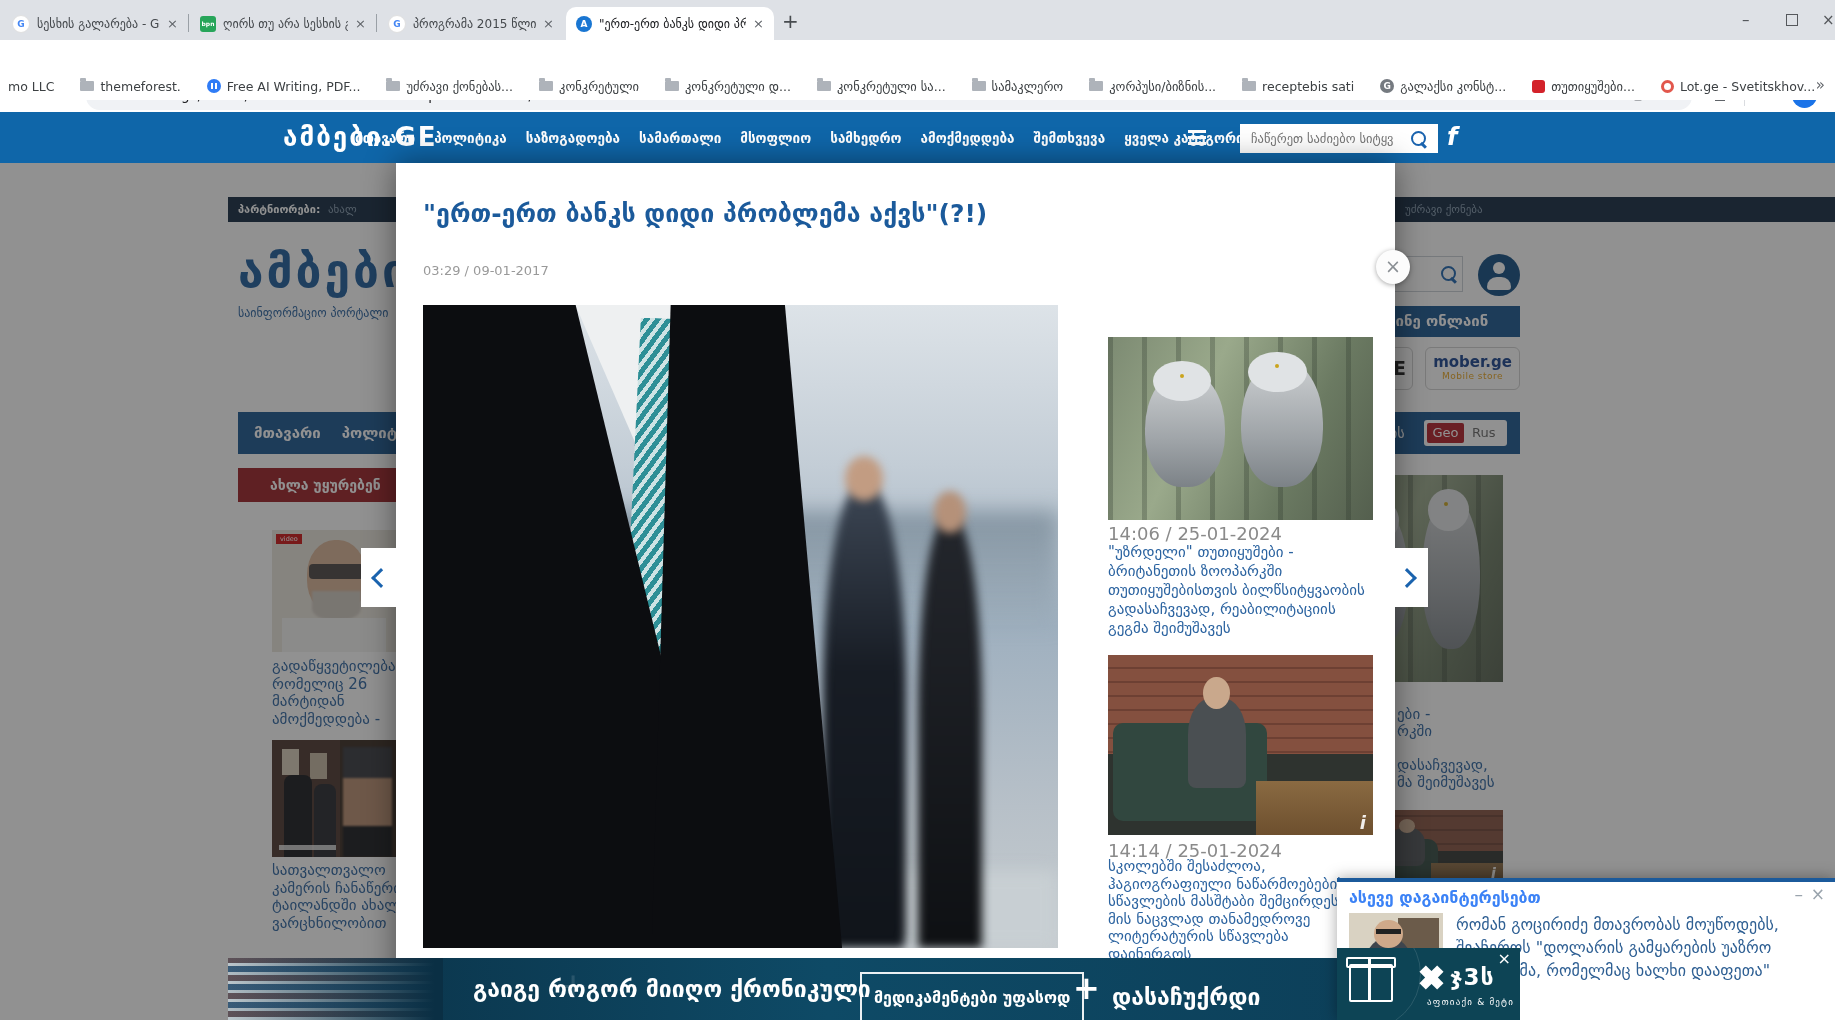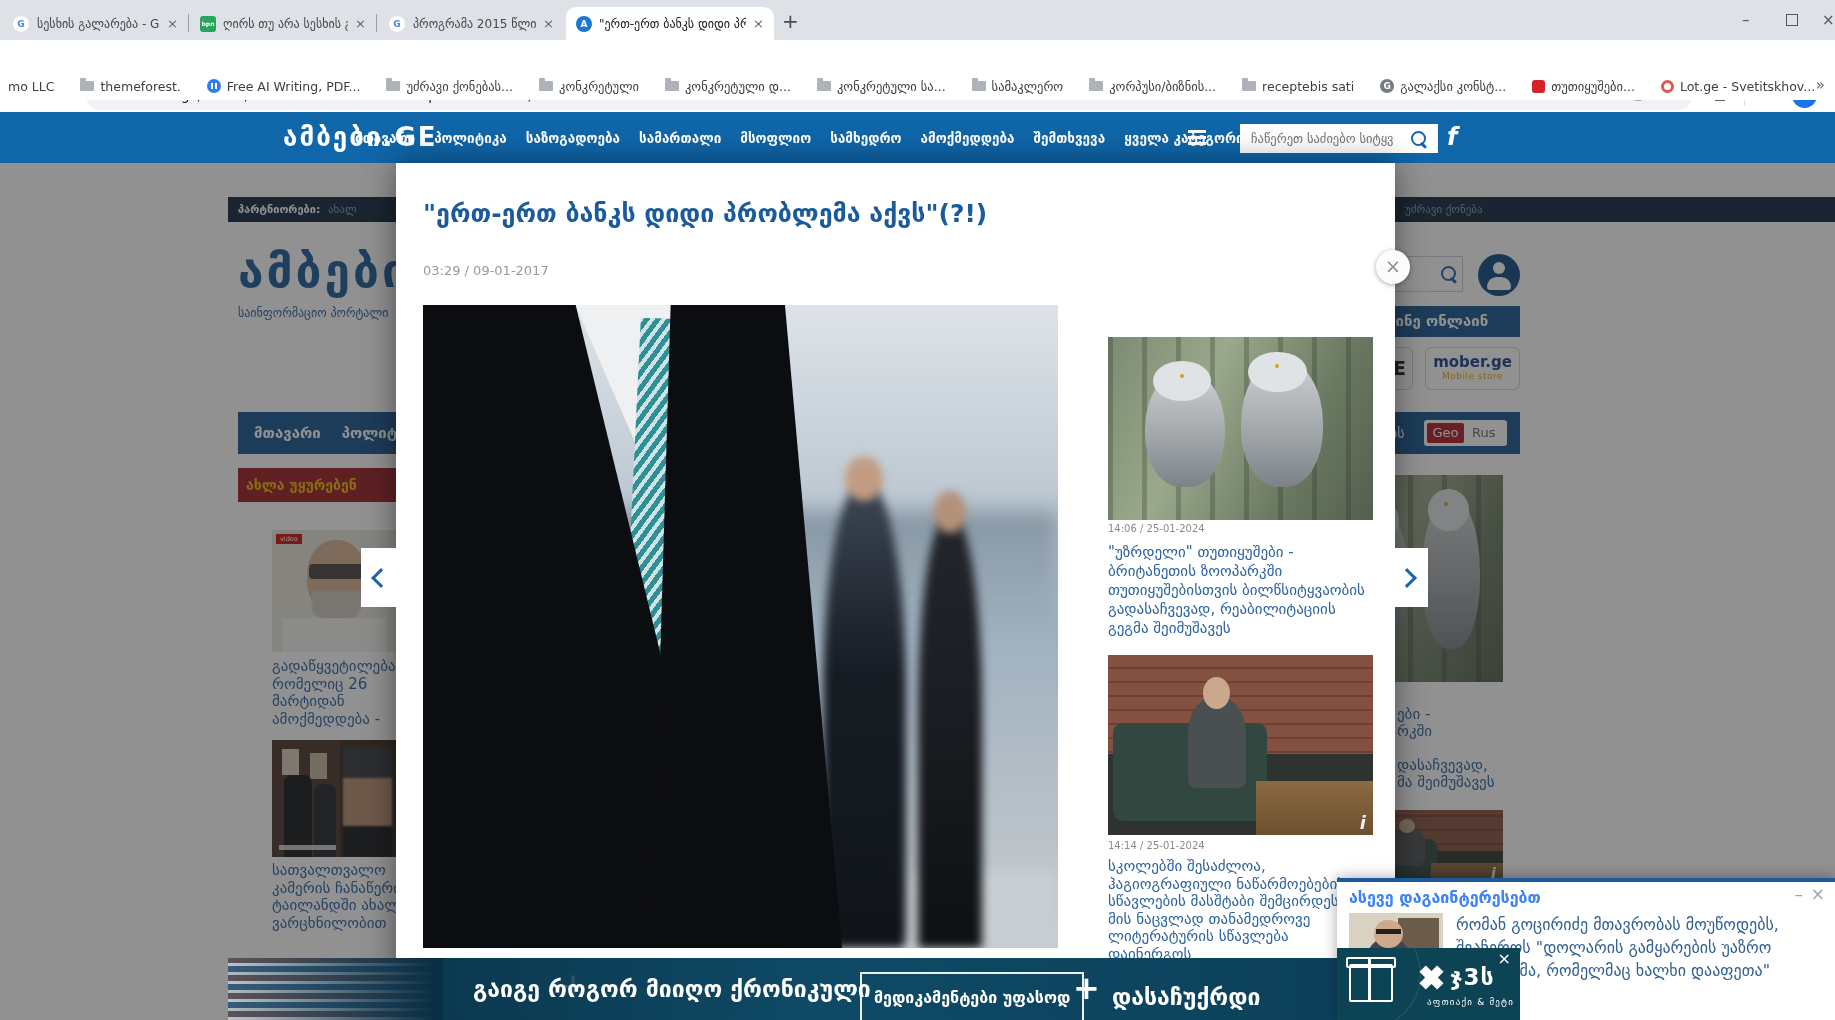--- a/index.html
+++ b/index.html
@@ -63,21 +63,21 @@
   .biglogo{position:absolute;left:238px;top:244px;color:#1b5a9b;font-size:46px;font-weight:800;letter-spacing:3px;}
   .tagline{position:absolute;left:238px;top:306px;color:#2b63a0;font-size:12px;}
   .mtabs{position:absolute;left:238px;top:412px;width:1282px;height:42px;background:#17548f;}
   .mtabs .tt{position:absolute;left:16px;top:0;line-height:42px;color:#fff;font-size:15px;font-weight:bold;white-space:pre;}
   .langfrag{position:absolute;left:1152px;top:0;line-height:42px;color:#fff;font-size:14px;}
   .langbox{position:absolute;left:1186px;top:8px;width:83px;height:26px;background:#fff;border-radius:3px;}
   .geo{position:absolute;left:3px;top:3px;width:37px;height:20px;background:#b11a24;color:#fff;
     font-size:13px;text-align:center;line-height:20px;border-radius:2px;}
   .rus{position:absolute;left:48px;top:3px;color:#666;font-size:13px;line-height:20px;}
   .redbar{position:absolute;left:238px;top:468px;width:190px;height:34px;background:#9a1c22;
-    color:#eab308;font-size:14px;font-weight:bold;line-height:34px;padding-left:8px;box-sizing:border-box;}
+    color:#ffffff;font-size:14px;font-weight:bold;line-height:34px;padding-left:32px;box-sizing:border-box;}
   .lart{color:#2b63a0;font-size:15px;line-height:17.5px;position:absolute;}
   
   .thumb{position:absolute;overflow:hidden;}
   .face1{background:#e9e4da;}
   .f-head{position:absolute;left:28%;top:8%;width:48%;height:62%;background:#d8b294;border-radius:46%;}
   .f-glass{position:absolute;left:30%;top:28%;width:44%;height:12%;background:rgba(40,40,45,.8);border-radius:4px;}
   .f-beard{position:absolute;left:32%;top:50%;width:40%;height:24%;background:#cfc8bf;border-radius:0 0 40% 40%;filter:blur(1px);}
   .f-shirt{position:absolute;left:8%;top:72%;width:84%;height:28%;background:#f2f2f0;}
   .vbadge{position:absolute;left:4px;top:4px;background:#cc1111;color:#fff;font-size:6.5px;padding:1px 4px;}
   .barber{background:linear-gradient(90deg,#4a342c 0 55%,#37291f 55% 100%);}
@@ -132,21 +132,21 @@
     clip-path:polygon(0 0,62% 0,96% 58%,100% 100%,0 100%);}
   .jackR{position:absolute;left:36%;top:0;width:30%;height:100%;background:#0c0d10;
     clip-path:polygon(10% 0,70% 0,100% 100%,0 100%);}
   .ground{position:absolute;left:56%;top:88%;width:44%;height:12%;background:#c8cfd3;filter:blur(8px);}
   .man2{position:absolute;left:63%;top:28%;width:13%;height:72%;border-radius:45% 45% 4% 4%;filter:blur(5px);
     background:linear-gradient(180deg,#3c4654 0%,#171c24 40%,#10141a 100%);}
   .head2{position:absolute;left:66.5%;top:23.5%;width:6%;height:7%;background:#c29c82;border-radius:50%;filter:blur(4px);}
   .woman{position:absolute;left:78%;top:33%;width:10%;height:67%;border-radius:45% 45% 0 0;filter:blur(5px);
     background:linear-gradient(180deg,#23262c,#0e1013);}
   .headw{position:absolute;left:80.5%;top:29%;width:5%;height:6.5%;background:#b59179;border-radius:50%;filter:blur(4px);}
-  .stime{position:absolute;font-size:10px;color:#8a8a8a;}
+  .stime{position:absolute;font-size:18px;color:#8a8a8a;}
   .stitle{position:absolute;width:265px;color:#2b63a0;font-size:15px;}
   .mclose{position:absolute;left:1376px;top:250px;width:34px;height:34px;border-radius:50%;background:#fcfcfc;
     box-shadow:0 1px 5px rgba(0,0,0,.35);z-index:12;color:#8a8f94;font-size:19px;text-align:center;line-height:32px;}
   .car{position:absolute;top:548px;width:35px;height:59px;background:#fff;z-index:12;}
   .chev{position:absolute;top:23px;width:11px;height:11px;border:3.5px solid #1a63ae;}
   .chev.r{left:7px;border-left:0;border-bottom:0;transform:rotate(45deg);}
   .chev.l{left:13px;border-right:0;border-top:0;transform:rotate(45deg);}
   
   .banner{position:absolute;left:228px;top:958px;width:1332px;height:62px;z-index:15;overflow:hidden;
     background:linear-gradient(90deg,#0a2f44 0%,#0e4a66 45%,#0c3c55 100%);color:#fff;}

